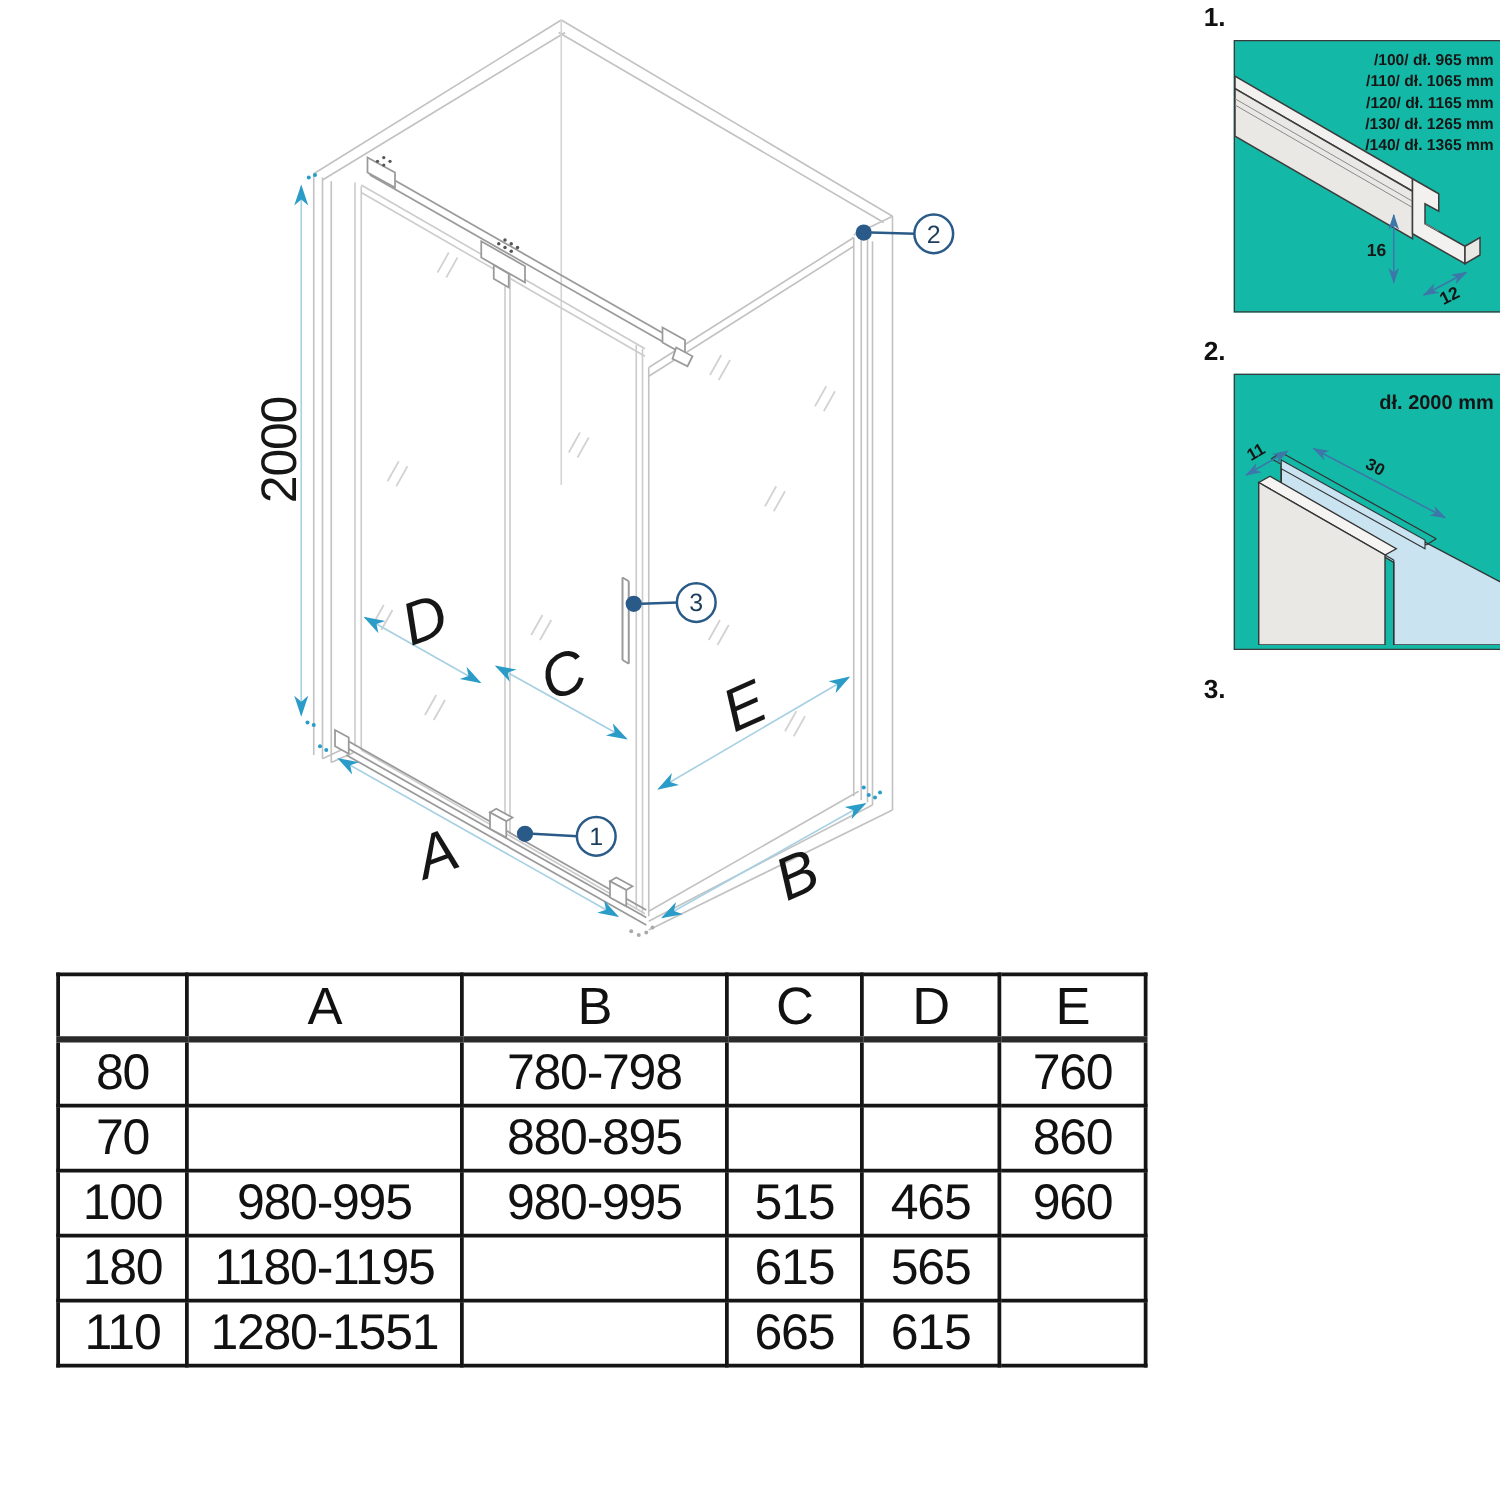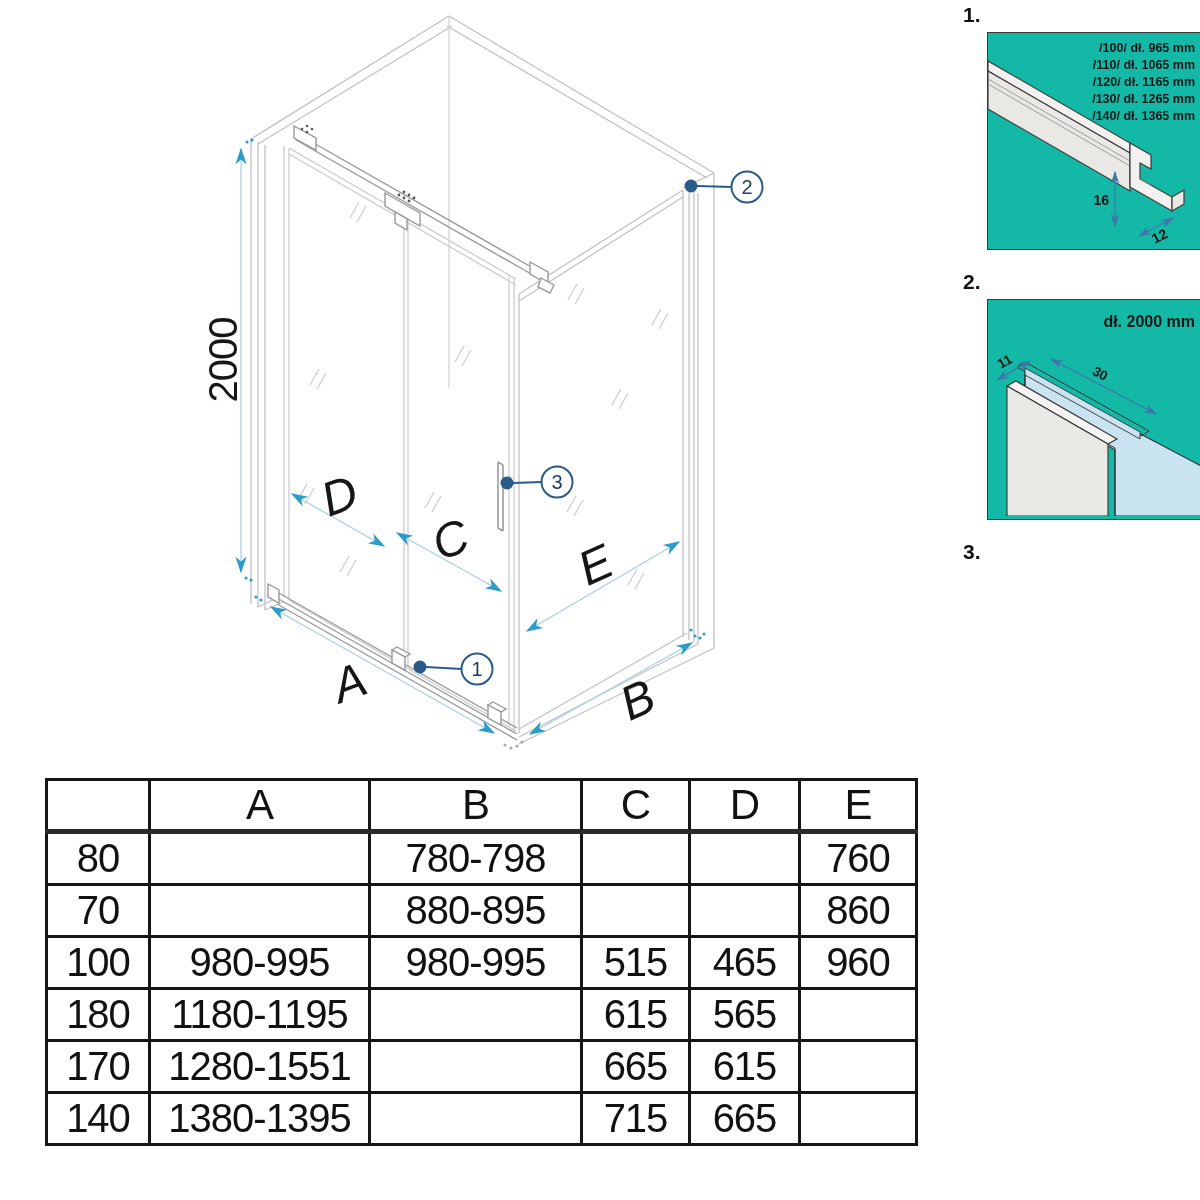--- a/index.html
+++ b/index.html
@@ -305,31 +305,23 @@
     </tr>
     <tr>
       <td>180</td>
       <td>1180-1195</td>
       <td></td>
       <td>615</td>
       <td>565</td>
       <td></td>
     </tr>
     <tr>
-      <td>170</td>
+      <td>110</td>
       <td>1280-1551</td>
       <td></td>
       <td>665</td>
       <td>615</td>
       <td></td>
     </tr>
-    <tr>
-      <td>140</td>
-      <td>1380-1395</td>
-      <td></td>
-      <td>715</td>
-      <td>665</td>
-      <td></td>
-    </tr>
   </tbody>
     </table>
 
 </div>
 
 </body></html>

